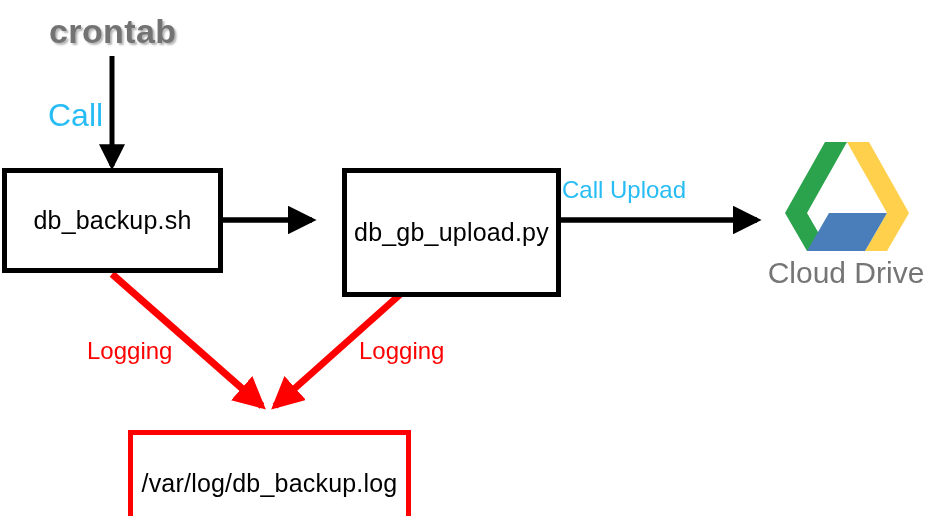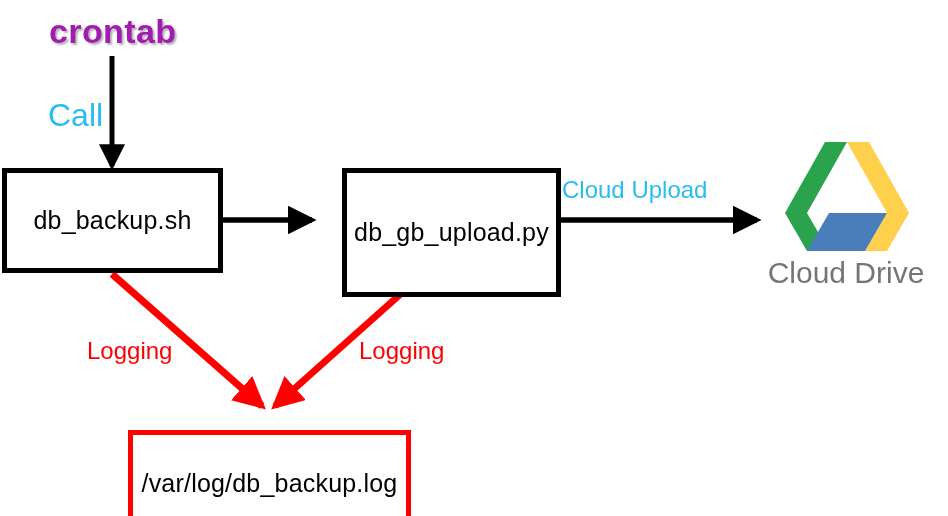--- a/index.html
+++ b/index.html
@@ -63,21 +63,21 @@
   .free-label {
     position: absolute;
     white-space: nowrap;
     line-height: 1;
   }
   #label-crontab {
     left: 49px;
     top: 14px;
     font-size: 34px;
     font-weight: bold;
-    color: #a21caf;
+    color: #737373;
     text-shadow: 2px 2px 2px rgba(120,120,120,0.55);
     letter-spacing: 0.4px;
   }
   #label-call {
     left: 48px;
     top: 99px;
     font-size: 32px;
     color: #27bdf4;
   }
   #label-cloud-upload {
@@ -154,21 +154,21 @@
   <div class="free-label" id="label-call">Call</div>
 
   <div class="node-box" id="box-backup">
     <span class="node-label">db_backup.sh</span>
   </div>
 
   <div class="node-box" id="box-upload">
     <span class="node-label">db_gb_upload.py</span>
   </div>
 
-  <div class="free-label" id="label-cloud-upload">Cloud Upload</div>
+  <div class="free-label" id="label-cloud-upload">Call Upload</div>
 
   <div class="free-label" id="label-logging-left">Logging</div>
 
   <div class="free-label" id="label-logging-right">Logging</div>
 
   <div class="node-box" id="box-logfile">
     <span class="node-label">/var/log/db_backup.log</span>
   </div>
 
   <div id="gdrive-group">

